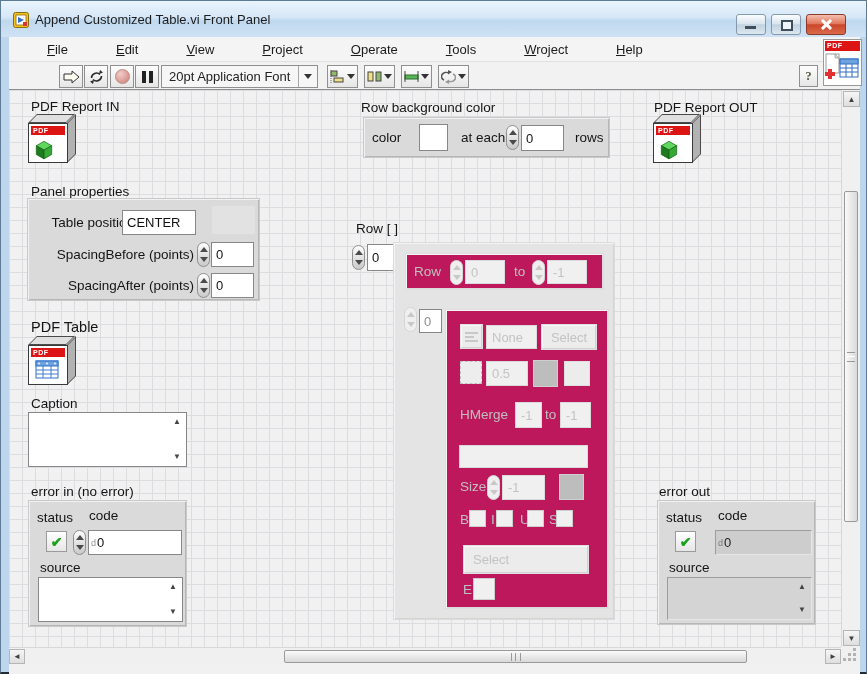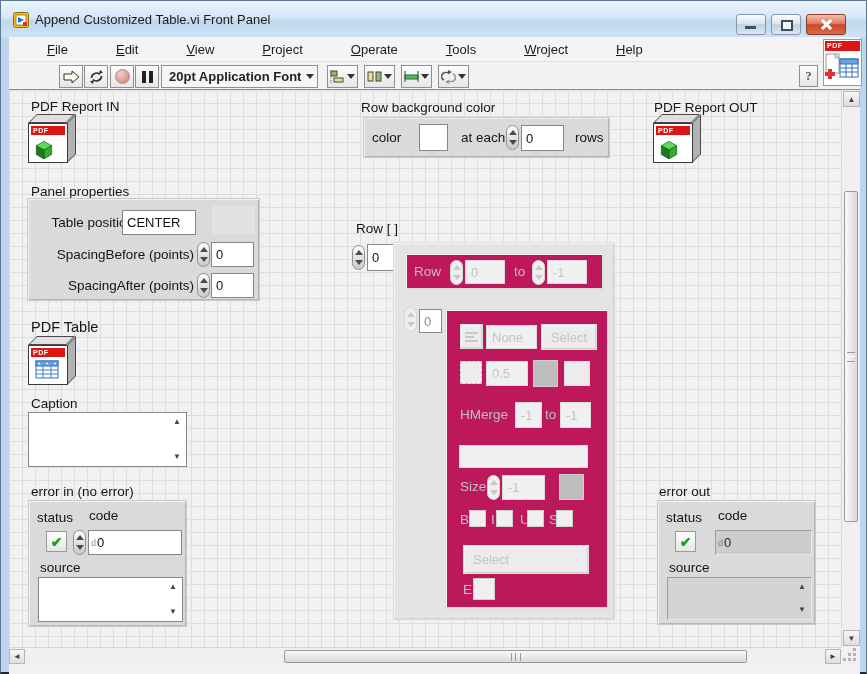--- a/index.html
+++ b/index.html
@@ -28,21 +28,21 @@
            border-bottom:1px solid #e0e0e0;display:flex;align-items:center;box-sizing:border-box;}
   .mitem{padding:0 10px;height:25px;line-height:25px;color:#1a1a1a;margin-left:28px;}
   .mitem u{text-decoration:underline;}
   .toolbar{position:absolute;left:8px;top:61px;width:851px;height:28px;background:#f2f2f2;
            border-bottom:1px solid #8e8e8e;box-sizing:border-box;}
   .tbtn{position:absolute;top:3px;width:24px;height:23px;box-sizing:border-box;
         background:linear-gradient(180deg,#fdfdfd,#e6e6e6);border:1px solid #8f8f8f;
         display:flex;align-items:center;justify-content:center;}
   .fontsel{position:absolute;left:152px;top:3px;width:157px;height:23px;box-sizing:border-box;
            background:#f6f6f6;border:1px solid #8f8f8f;display:flex;align-items:center;}
-  .fontsel .ftext{padding-left:7px;flex:1;font-size:13px;color:#222;white-space:nowrap;font-weight:bold;}
+  .fontsel .ftext{padding-left:7px;flex:1;font-size:13px;color:#222;white-space:nowrap;}
   .fontsel .fdiv{width:1px;height:21px;background:#a8a8a8;}
   .chev{width:0;height:0;border-left:4px solid transparent;border-right:4px solid transparent;
         border-top:5px solid #333;margin:0 5px;}
   .ddbtn{position:absolute;top:3px;width:31px;height:23px;box-sizing:border-box;
          background:linear-gradient(180deg,#fdfdfd,#e6e6e6);border:1px solid #8f8f8f;
          display:flex;align-items:center;justify-content:center;}
   .pausebars{display:flex;gap:3px;} .pausebars i{width:4px;height:12px;background:#222;}
   .abortdot{width:13px;height:13px;border-radius:50%;background:radial-gradient(circle at 35% 30%,#f2ccc8,#dc9d96 60%,#c97d73);border:1px solid #b98b84;}
   .helpbtn{position:absolute;left:798px;top:64px;width:19px;height:22px;box-sizing:border-box;
            background:linear-gradient(180deg,#fdfdfd,#e6e6e6);border:1px solid #8f8f8f;

